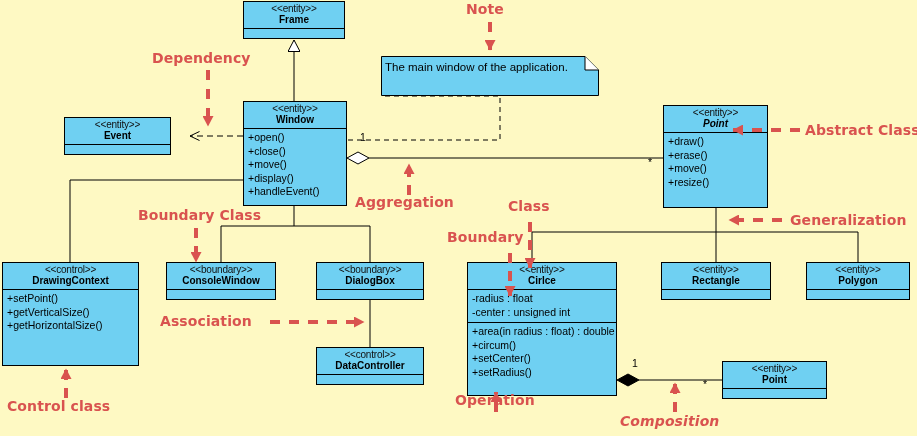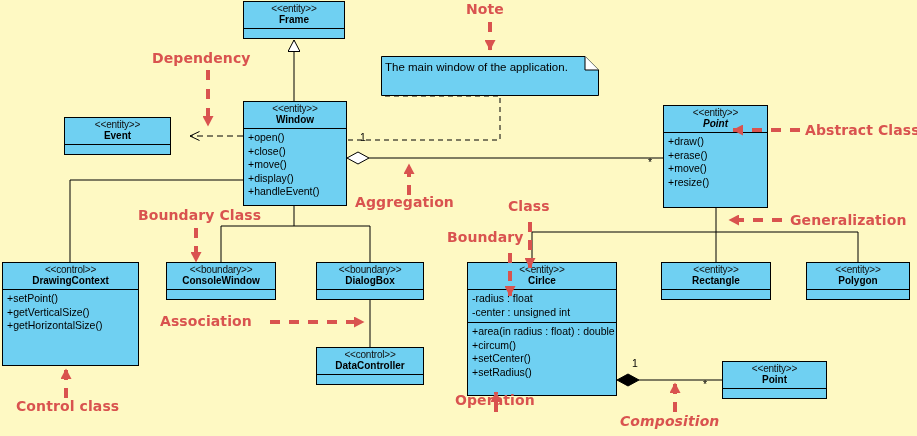--- a/index.html
+++ b/index.html
@@ -275,17 +275,17 @@
 
   <div class="ann" style="left:152px;top:50px;">Dependency</div>
   <div class="ann" style="left:466px;top:1px;">Note</div>
   <div class="ann" style="left:805px;top:122px;">Abstract Class</div>
   <div class="ann" style="left:355px;top:194px;">Aggregation</div>
   <div class="ann" style="left:508px;top:198px;">Class</div>
   <div class="ann" style="left:447px;top:229px;">Boundary</div>
   <div class="ann" style="left:790px;top:212px;">Generalization</div>
   <div class="ann" style="left:138px;top:207px;">Boundary Class</div>
   <div class="ann" style="left:160px;top:313px;">Association</div>
-  <div class="ann" style="left:16px;top:398px;">Control class</div>
+  <div class="ann" style="left:7px;top:398px;">Control class</div>
   <div class="ann" style="left:455px;top:392px;">Operation</div>
   <div class="ann" style="left:620px;top:413px;font-style:italic;">Composition</div>
 
 </div>
 
 </body></html>

